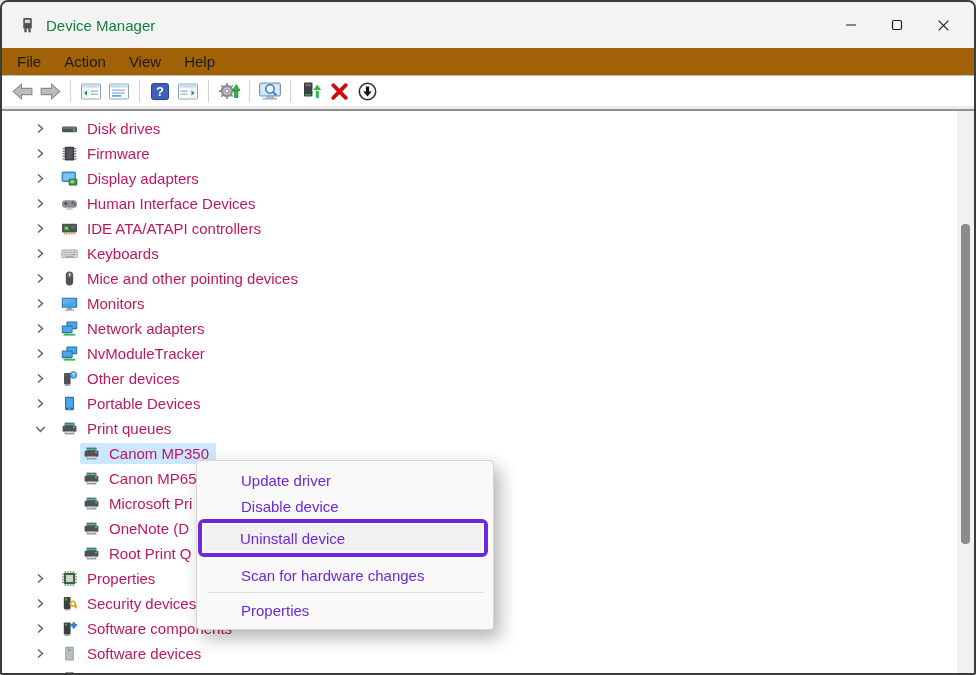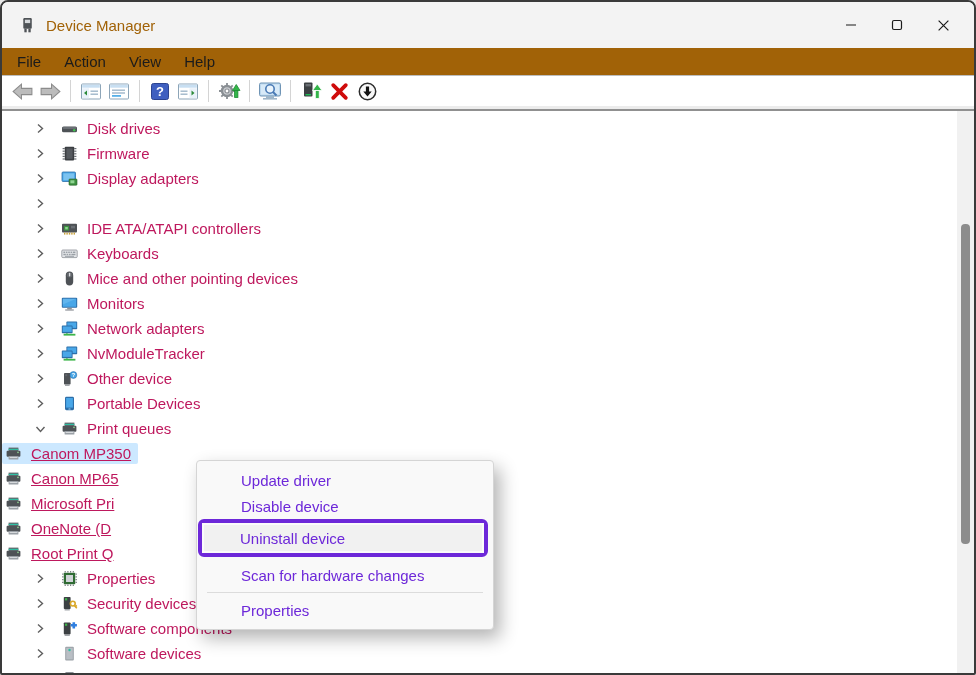--- a/index.html
+++ b/index.html
@@ -5,38 +5,38 @@
   html,body{margin:0;padding:0;background:#e8e8e8;font-family:"Liberation Sans",sans-serif;}
   *{box-sizing:border-box;}
   .window{
     width:976px;height:675px;position:relative;overflow:hidden;
     background:#fff;border:2px solid #3a3a3a;border-radius:8px 8px 2px 2px;
     display:flex;flex-direction:column;
   }
   
   .titlebar{height:46px;background:#f3f3f3;display:flex;align-items:center;flex:0 0 auto;}
   .app-icon{margin-left:16px;display:flex;align-items:center;}
-  .title-text{margin-left:10px;font-size:15px;color:#a16207;}
+  .title-text{margin-left:10px;font-size:15px;color:#15803d;}
   .win-controls{margin-left:auto;display:flex;height:100%;align-items:stretch;}
   .win-btn{width:46px;display:flex;align-items:center;justify-content:center;background:transparent;border:none;padding:0;cursor:default;}
   .win-btn:last-child{margin-right:8px;}
   
   .menubar{height:28px;background:#a16207;display:flex;align-items:center;padding-left:15px;border-bottom:1px solid #bdbdbd;flex:0 0 auto;}
   .menu-item{font-size:15px;color:#1b1b1b;margin-right:23px;}
   
   .toolbar{height:30px;background:#fff;display:flex;align-items:center;padding-left:6px;flex:0 0 auto;}
   .tb-btn{width:28px;height:26px;border:none;background:transparent;display:flex;align-items:center;justify-content:center;padding:0;}
   .tb-sep{width:1px;height:22px;background:#d4d4d4;margin:0 6px;}
   .toolbar-strip{height:5px;background:#ececec;border-bottom:2px solid #909090;flex:0 0 auto;}
   
   .content{flex:1 1 auto;position:relative;background:#fff;overflow:hidden;}
   .tree{padding-top:5px;}
   .tree-row{height:25px;display:flex;align-items:center;font-size:15px;color:#be185d;white-space:nowrap;}
   .tree-row.lvl0{padding-left:32px;}
-  .tree-row.lvl1{text-decoration:underline;}
+  .tree-row.lvl1{padding-left:78px;}
   .chev{width:24px;display:flex;align-items:center;justify-content:flex-start;flex:0 0 auto;}
   .row-content{display:flex;align-items:center;padding:2px 7px 2px 3px;border-radius:2px;}
   .row-content.selected{background:#cce8ff;}
   .row-icon{width:17px;height:17px;display:flex;align-items:center;justify-content:center;flex:0 0 auto;}
   .row-label{margin-left:9px;}
   
   .v-scrollbar{position:absolute;top:0;right:0;width:17px;height:100%;background:#f1f1f1;}
   .v-thumb{position:absolute;left:4px;width:9px;border-radius:4px;background:#8c8c8c;}
   
   .context-menu{
@@ -276,20 +276,33 @@
             </span>
             <span class="row-label">Display adapters</span>
           </span>
         </div>
         <div class="tree-row lvl0">
           <span class="chev">
             <svg width="12" height="13" viewBox="0 0 12 13">
               <path d="M4 2.5 L8.5 6.5 L4 10.5" fill="none" stroke="#5f5f5f" stroke-width="1.4"></path>
             </svg>
           </span>
+          <span class="row-content">
+            <span class="row-icon">
+              <svg width="17" height="17" viewBox="0 0 17 17">
+                <rect x="1" y="5.2" width="15" height="7.6" rx="3.4" fill="#8d9197"></rect>
+                <rect x="3" y="7.8" width="3.4" height="1.4" fill="#4e5256"></rect>
+                <rect x="4" y="6.8" width="1.4" height="3.4" fill="#4e5256"></rect>
+                <circle cx="11.6" cy="7.6" r="1" fill="#4e5256"></circle>
+                <circle cx="13.4" cy="9.6" r="1" fill="#4e5256"></circle>
+                <rect x="5" y="13.2" width="7" height="1.6" rx="0.8" fill="#b9bec4"></rect>
+              </svg>
+            </span>
+            <span class="row-label">Human Interface Devices</span>
+          </span>
         </div>
         <div class="tree-row lvl0">
           <span class="chev">
             <svg width="12" height="13" viewBox="0 0 12 13">
               <path d="M4 2.5 L8.5 6.5 L4 10.5" fill="none" stroke="#5f5f5f" stroke-width="1.4"></path>
             </svg>
           </span>
           <span class="row-content">
             <span class="row-icon">
               <svg width="17" height="17" viewBox="0 0 17 17">
@@ -421,21 +434,21 @@
           <span class="row-content">
             <span class="row-icon">
               <svg width="17" height="17" viewBox="0 0 17 17">
                 <rect x="3" y="3" width="6.6" height="11.6" rx="0.8" fill="#4e5256"></rect>
                 <rect x="4.2" y="4.2" width="2" height="2" fill="#62666b"></rect>
                 <rect x="4" y="14.6" width="4.6" height="1.2" fill="#8d9197"></rect>
                 <circle cx="12.4" cy="5" r="3.4" fill="#49a7e8" stroke="#2d6ea8" stroke-width="0.6"></circle>
                 <text x="12.4" y="7.1" font-size="5.6" font-weight="bold" fill="#fff" text-anchor="middle" font-family="Liberation Sans,sans-serif">?</text>
               </svg>
             </span>
-            <span class="row-label">Other device</span>
+            <span class="row-label">Other devices</span>
           </span>
         </div>
         <div class="tree-row lvl0">
           <span class="chev">
             <svg width="12" height="13" viewBox="0 0 12 13">
               <path d="M4 2.5 L8.5 6.5 L4 10.5" fill="none" stroke="#5f5f5f" stroke-width="1.4"></path>
             </svg>
           </span>
           <span class="row-content">
             <span class="row-icon">

